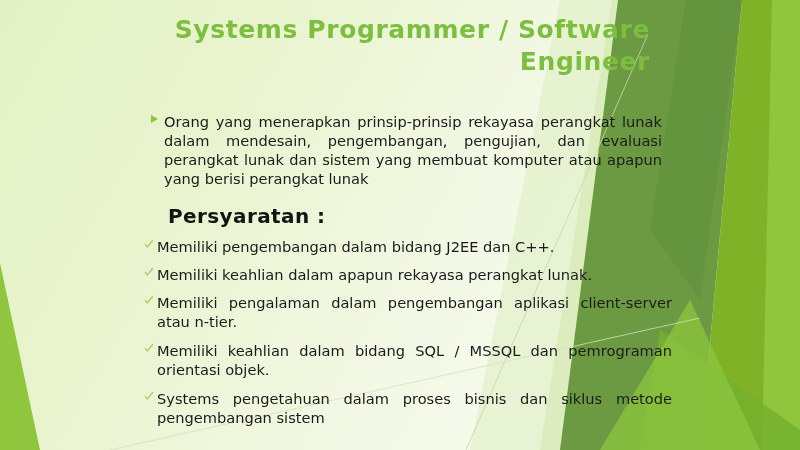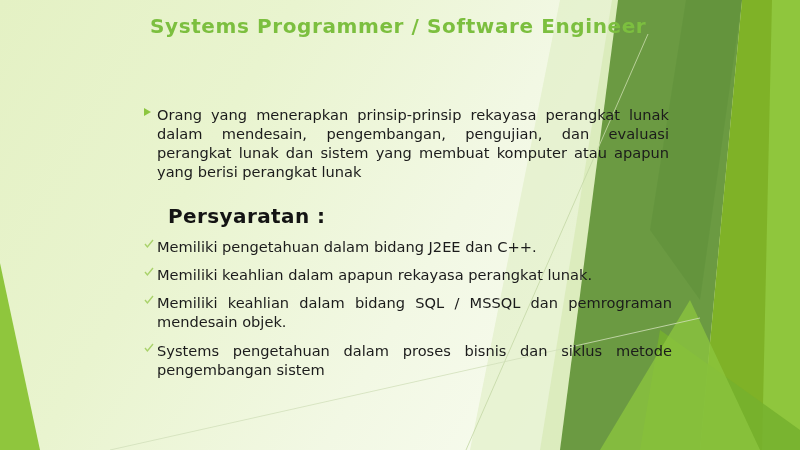--- a/index.html
+++ b/index.html
@@ -26,41 +26,41 @@
   .content {
     position: absolute;
     inset: 0;
     z-index: 5;
   }
   .slide-title {
     position: absolute;
     left: 150px;
     top: 14px;
     width: 500px;
-    text-align: left;
+    text-align: right;
     color: #7cbf3f;
     font-family: "DejaVu Sans", sans-serif;
     font-weight: bold;
-    font-size: 20px;
+    font-size: 25px;
     line-height: 1.26;
     letter-spacing: 0.6px;
   }
   .body-block {
     position: absolute;
     left: 143px;
     top: 104px;
     width: 527px;
   }
   .para {
     position: relative;
     color: #1b1b1b;
     font-size: 14.6px;
     line-height: 1.31;
     text-align: justify;
-    margin: 1px;
+    margin: 8px;
     padding-left: 13px;
   }
   .tri-bullet {
     position: absolute;
     left: 0;
     top: 3px;
     width: 0;
     height: 0;
     border-left: 7px solid #8cc63f;
     border-top: 4.6px solid transparent;
@@ -144,40 +144,48 @@
     <div class="sub-head">Persyaratan :</div>
 
     <div class="req-list">
 
       <div class="req-item tight">
         <span class="check">
           <svg width="10" height="10" viewBox="0 0 10 10">
             <path d="M1 5 L3.4 8 L9 1" fill="none" stroke="#a9d26a" stroke-width="1.4"></path>
           </svg>
         </span>
-        <span>Memiliki pengetahuan dalam bidang J2EE dan C++.</span>
+        <span>Memiliki pengembangan dalam bidang J2EE dan C++.</span>
       </div>
 
       <div class="req-item tight">
         <span class="check">
           <svg width="10" height="10" viewBox="0 0 10 10">
             <path d="M1 5 L3.4 8 L9 1" fill="none" stroke="#a9d26a" stroke-width="1.4"></path>
           </svg>
         </span>
         <span>Memiliki keahlian dalam apapun rekayasa perangkat lunak.</span>
       </div>
 
+      <div class="req-item">
+        <span class="check">
+          <svg width="10" height="10" viewBox="0 0 10 10">
+            <path d="M1 5 L3.4 8 L9 1" fill="none" stroke="#a9d26a" stroke-width="1.4"></path>
+          </svg>
+        </span>
+        <span>Memiliki pengalaman dalam pengembangan aplikasi client-server atau n-tier.</span>
+      </div>
 
       <div class="req-item">
         <span class="check">
           <svg width="10" height="10" viewBox="0 0 10 10">
             <path d="M1 5 L3.4 8 L9 1" fill="none" stroke="#a9d26a" stroke-width="1.4"></path>
           </svg>
         </span>
-        <span>Memiliki keahlian dalam bidang SQL / MSSQL dan pemrograman mendesain objek.</span>
+        <span>Memiliki keahlian dalam bidang SQL / MSSQL dan pemrograman orientasi objek.</span>
       </div>
 
       <div class="req-item">
         <span class="check">
           <svg width="10" height="10" viewBox="0 0 10 10">
             <path d="M1 5 L3.4 8 L9 1" fill="none" stroke="#a9d26a" stroke-width="1.4"></path>
           </svg>
         </span>
         <span>Systems pengetahuan dalam proses bisnis dan siklus metode pengembangan sistem</span>
       </div>

